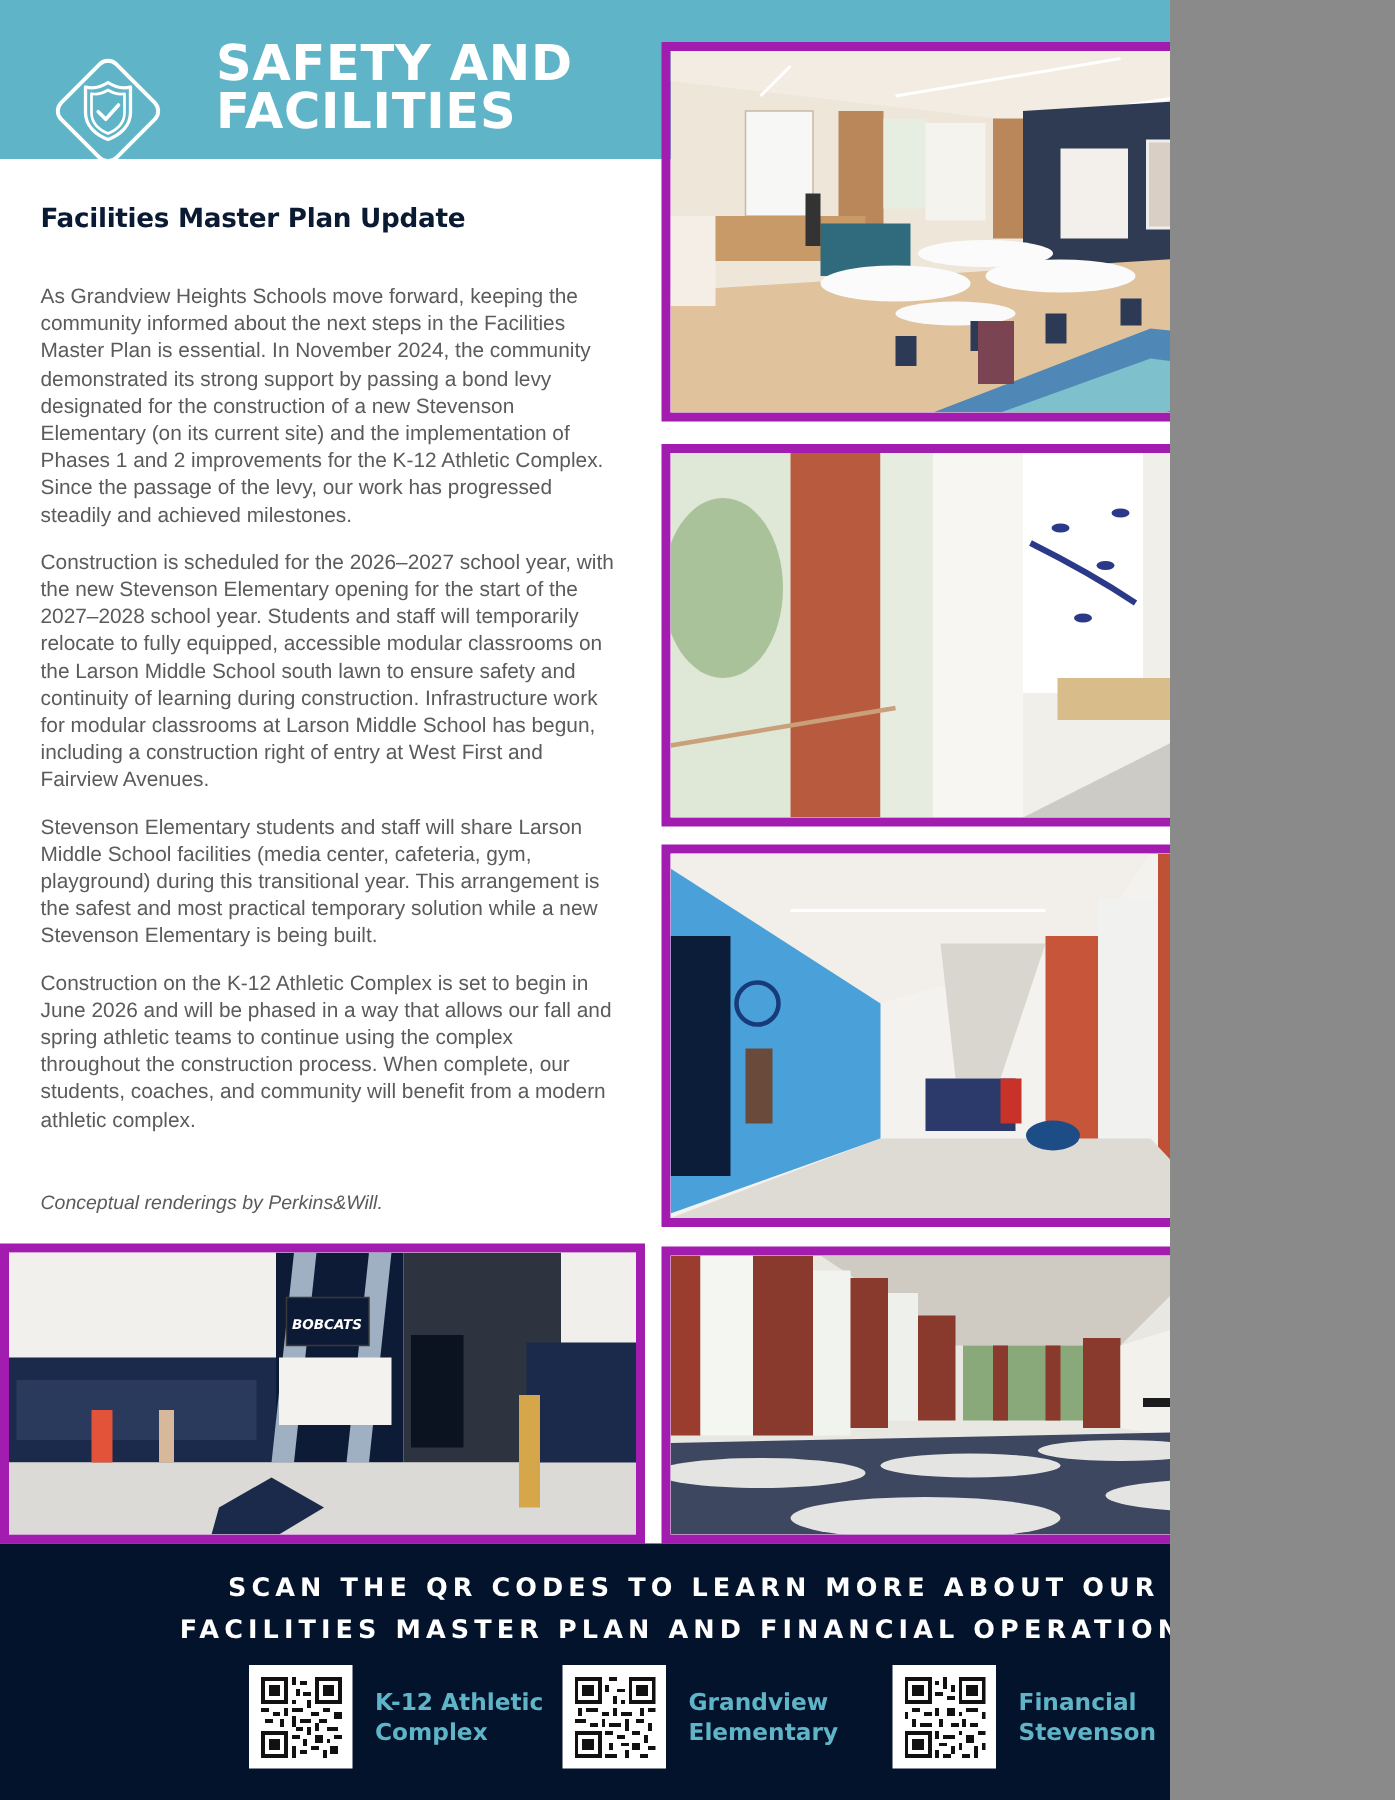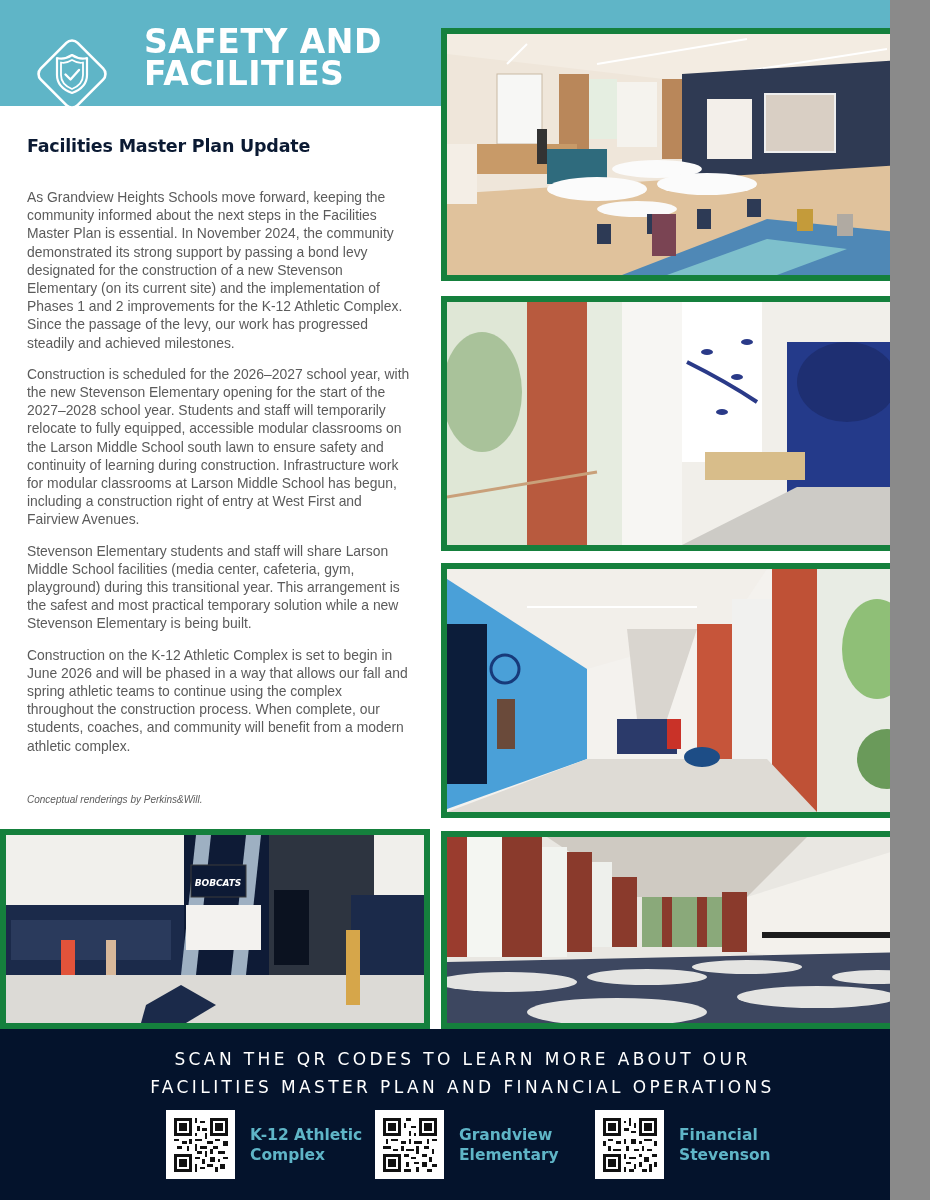--- a/index.html
+++ b/index.html
@@ -1,43 +1,43 @@
 <!DOCTYPE html>
 <html><head>
 <meta charset="utf-8">
 <style>
   * { box-sizing: border-box; margin: 0; padding: 0; }
   html, body { width: 930px; height: 1200px; overflow: hidden; background: #8a8a8a; }
   body { font-family: "Liberation Sans", sans-serif; position: relative; }
-  .page { position: absolute; left: 0; top: 0; width: 890px; height: 1200px; background: #ffffff; overflow: hidden; }
+  .page { position: absolute; left: 0; top: 0; width: 780px; height: 1200px; background: #ffffff; overflow: hidden; }
 
   
   .header-band { position: absolute; left: 0; top: 0; width: 925px; height: 106px; background: #5fb5c7; }
   .badge { position: absolute; left: 32px; top: 34px; width: 80px; height: 80px; }
   .title { position: absolute; left: 144px; top: 26px; color: #ffffff; font-weight: 700; font-size: 33px; line-height: 32px; letter-spacing: 0.5px; font-family: "DejaVu Sans", sans-serif; }
   .title span { display: block; }
 
   
   .article { position: absolute; left: 27px; top: 136px; width: 385px; color: #5b5b5b; }
   .article h2 { font-family: "DejaVu Sans", sans-serif; font-weight: 700; font-size: 17.5px; color: #0b1a33; margin-bottom: 32px; letter-spacing: -0.2px; }
   .article p { font-size: 13.9px; line-height: 18.2px; margin-bottom: 13px; letter-spacing: 0px; }
-  .credit { position: absolute; left: 27px; top: 794px; font-size: 10px; font-style: italic; color: #5b5b5b; }
-
-  
-  .photo { position: absolute; border: 6px solid #15803d; overflow: hidden; }
+  .credit { position: absolute; left: 27px; top: 794px; font-size: 13px; font-style: italic; color: #5b5b5b; }
+
+  
+  .photo { position: absolute; border: 6px solid #a21caf; overflow: hidden; }
   .photo .scene { position: absolute; inset: 0; }
   #p1 { left: 441px; top: 28px; width: 484px; height: 253px; }
   #p2 { left: 441px; top: 296px; width: 484px; height: 255px; }
   #p3 { left: 441px; top: 563px; width: 484px; height: 255px; }
   #p4 { left: 0px; top: 829px; width: 430px; height: 200px; }
   #p5 { left: 441px; top: 831px; width: 484px; height: 198px; }
 
   
   .footer { position: absolute; left: 0; top: 1029px; width: 925px; height: 171px; background: #04132c; }
-  .footer-heading { position: absolute; left: 0; top: 16px; width: 925px; text-align: center; color: #ffffff; font-weight: 400; font-size: 17px; line-height: 28px; letter-spacing: 3.4px; font-family: "DejaVu Sans", sans-serif; }
+  .footer-heading { position: absolute; left: 0; top: 16px; width: 925px; text-align: center; color: #ffffff; font-weight: 700; font-size: 17px; line-height: 28px; letter-spacing: 3.4px; font-family: "DejaVu Sans", sans-serif; }
   .qr-item { position: absolute; top: 81px; display: flex; align-items: center; }
   .qr-box { width: 69px; height: 69px; background: #ffffff; display: flex; align-items: center; justify-content: center; }
   .qr-label { margin-left: 15px; color: #5fb5c7; font-weight: 700; font-size: 15.5px; line-height: 20px; font-family: "DejaVu Sans", sans-serif; }
   .qr-label span { display: block; }
 </style>
 </head>
 <body>
 
 <div class="page">
 

